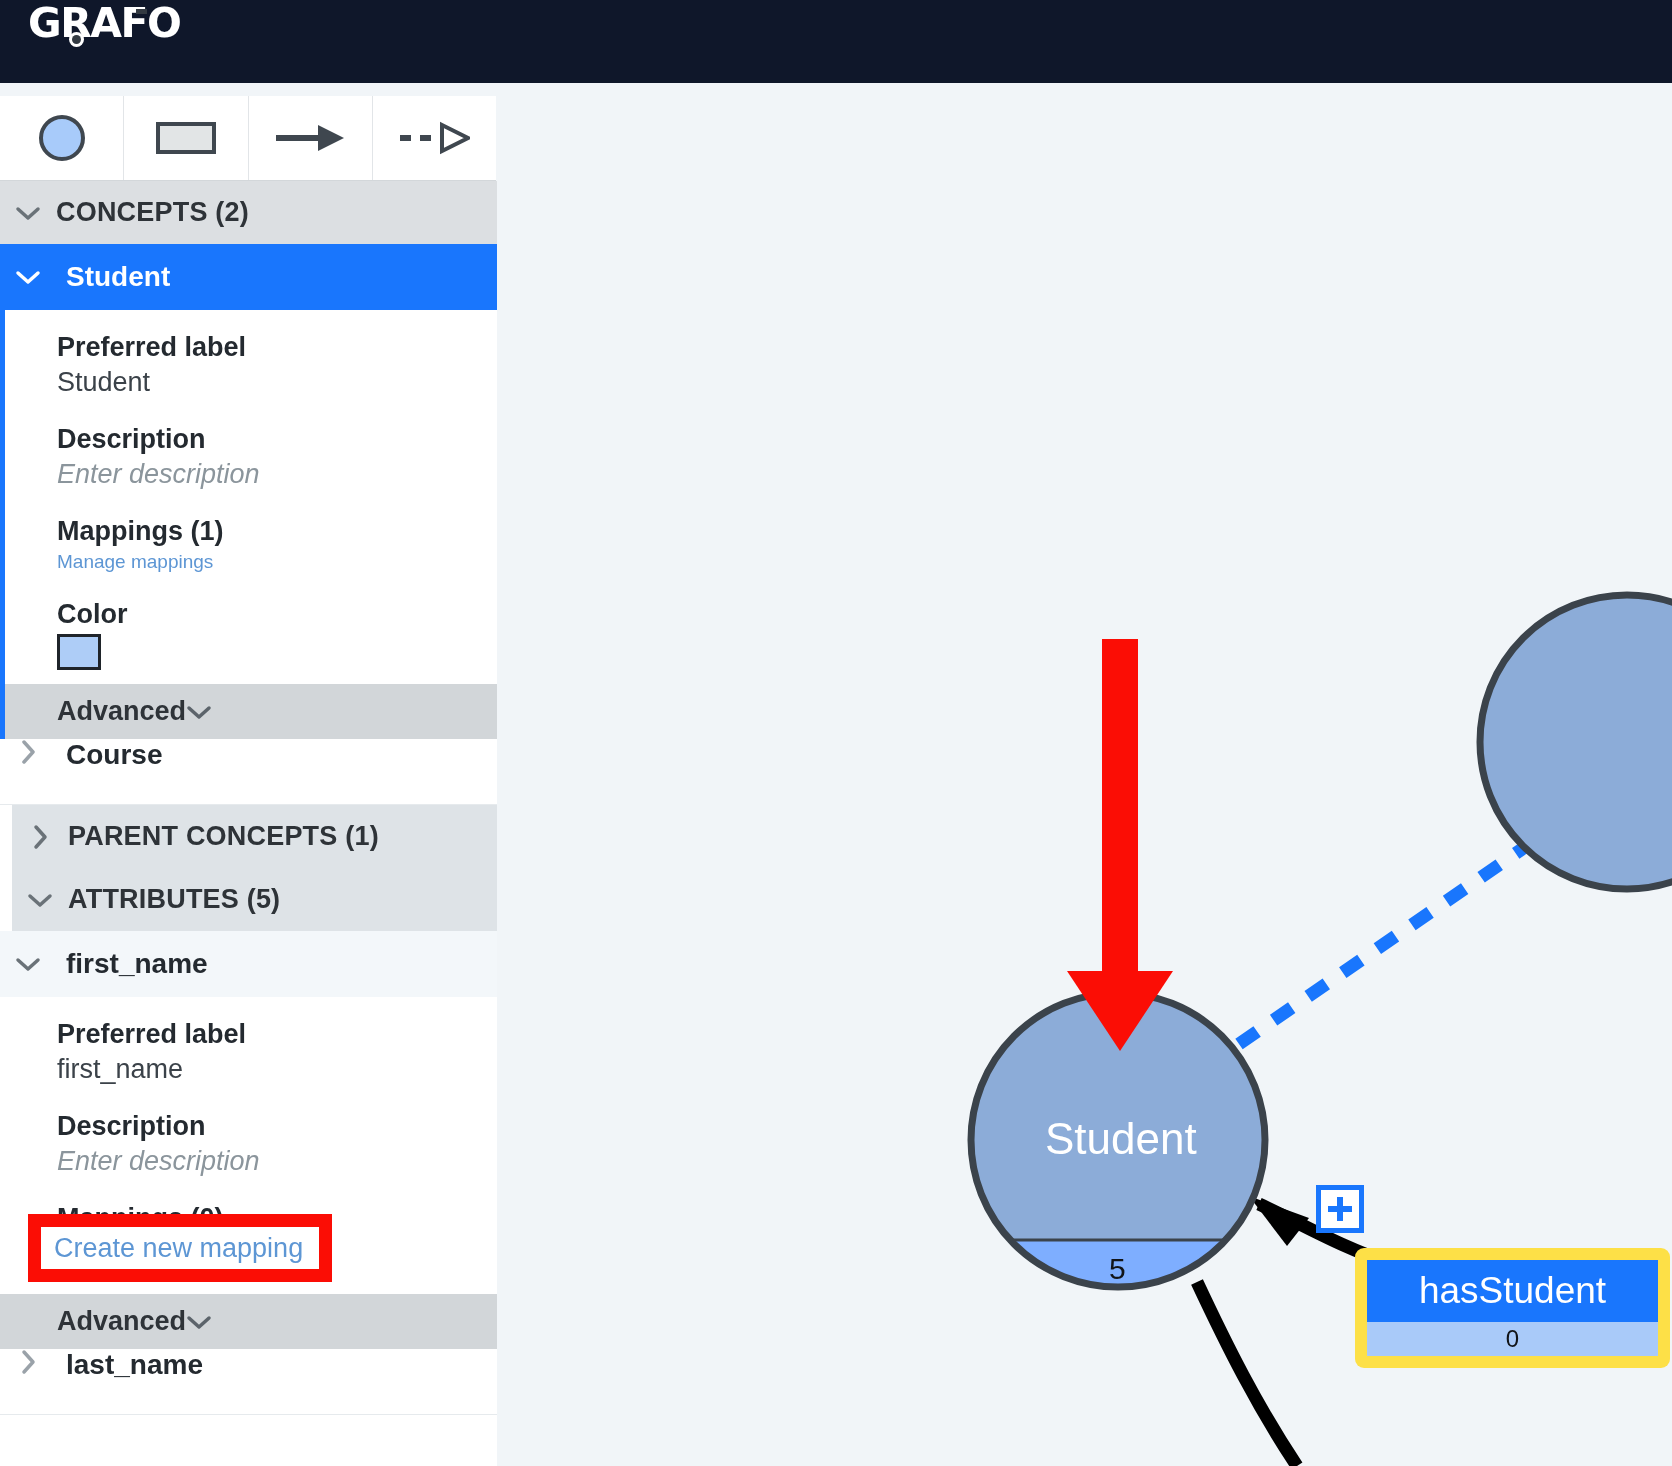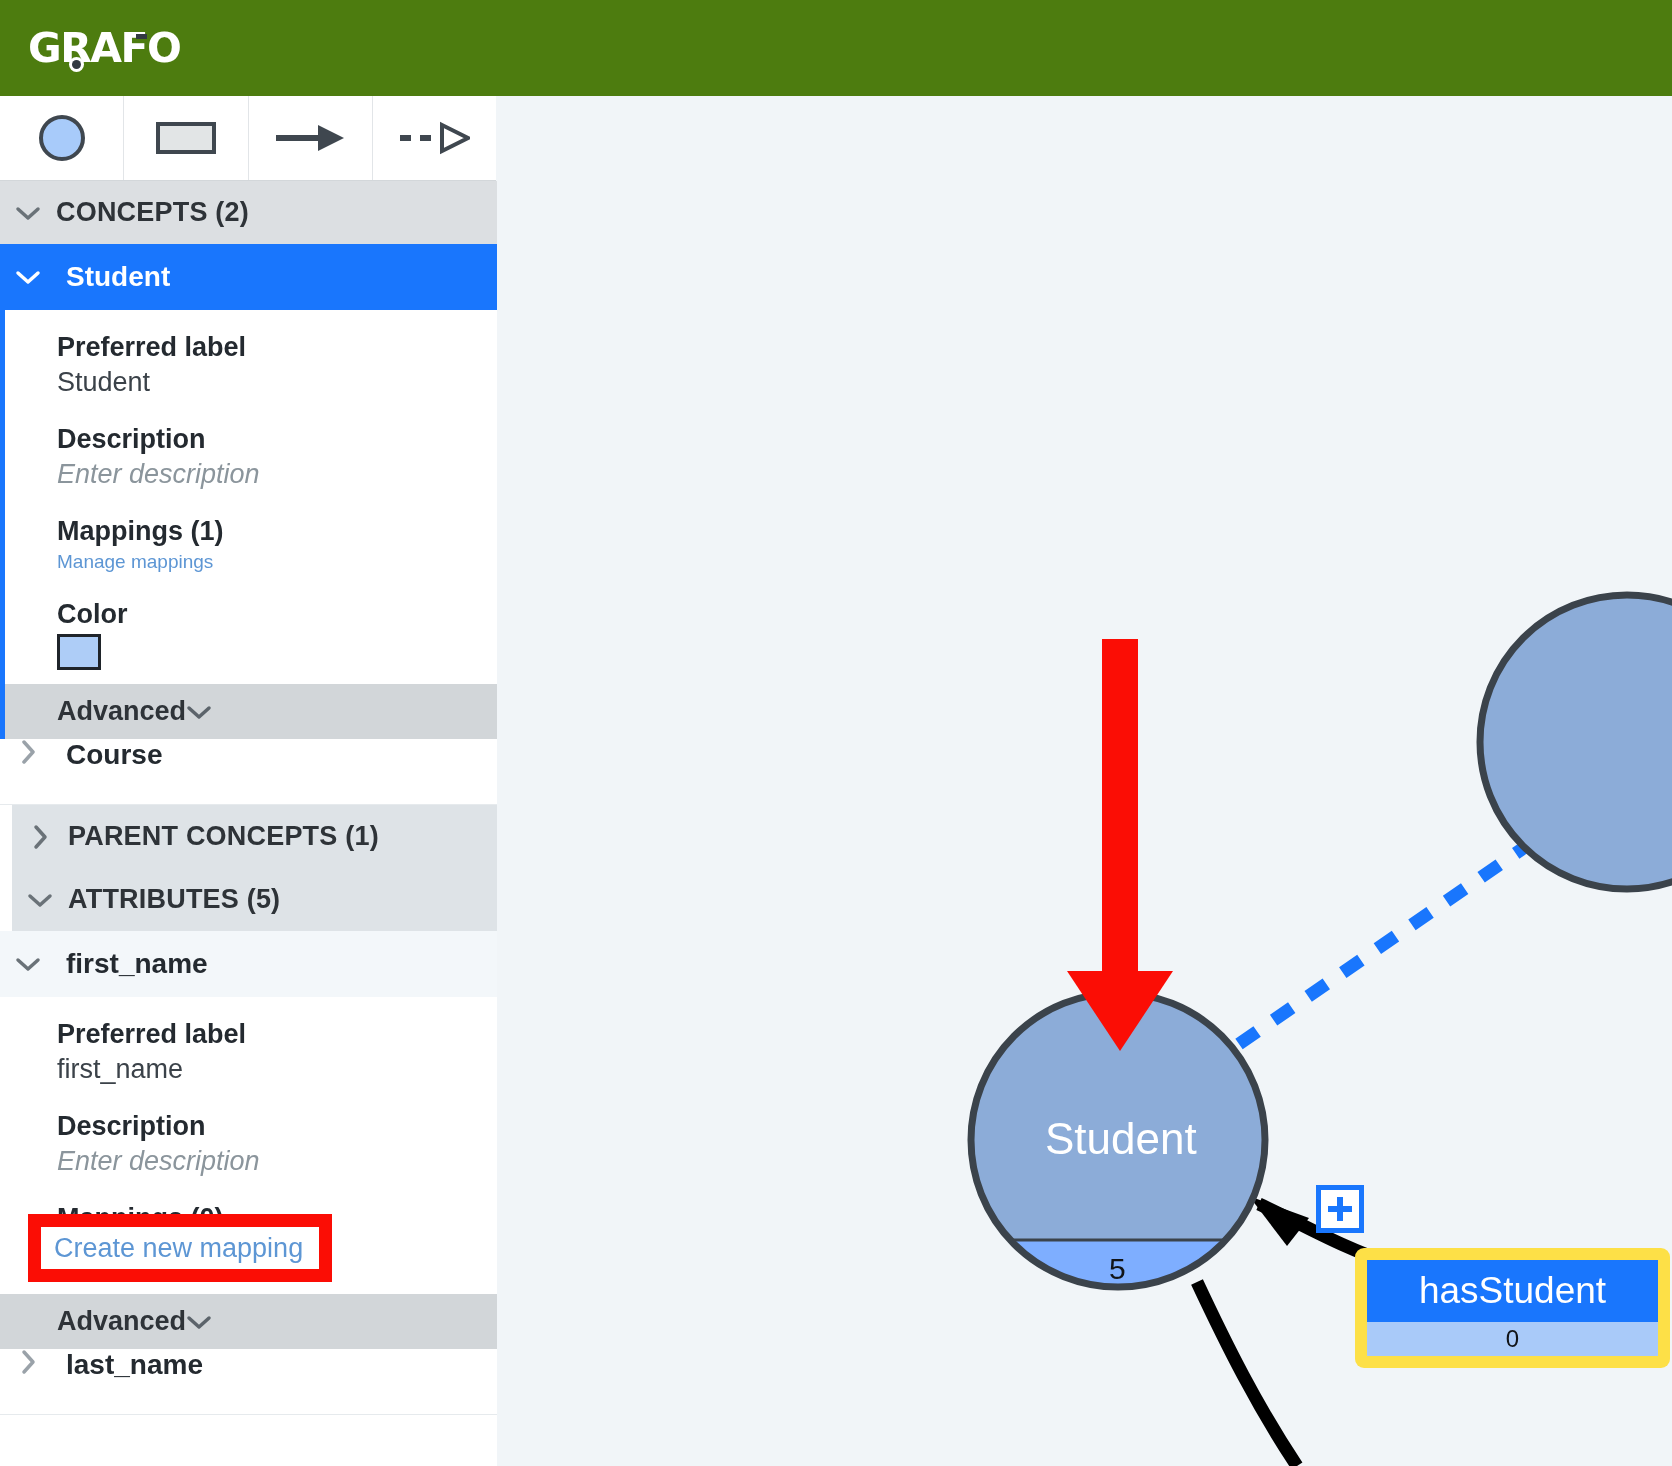--- a/index.html
+++ b/index.html
@@ -6,22 +6,22 @@
   html, body {
     width: 1672px; height: 1466px;
     font-family: "Liberation Sans", sans-serif;
     overflow: hidden;
     background: #f1f5f8;
   }
   #app { position: relative; width: 1672px; height: 1466px; }
 
   
   .topbar {
-    position: absolute; left: 0; top: 0; width: 1672px; height: 96px;
-    background: #4d7c0f; display: flex; align-items: center;
+    position: absolute; left: 0; top: 0; width: 1672px; height: 83px;
+    background: #0f172a; display: flex; align-items: flex-start;
   }
   .brand {
     margin-left: 28px; display: flex; align-items: center;
     position: relative; height: 46px;
   }
   .brand-text {
     color: #ffffff; font-size: 41px; font-weight: 700;
     letter-spacing: -1.5px; line-height: 1;
     font-family: "DejaVu Sans", sans-serif;
   }

